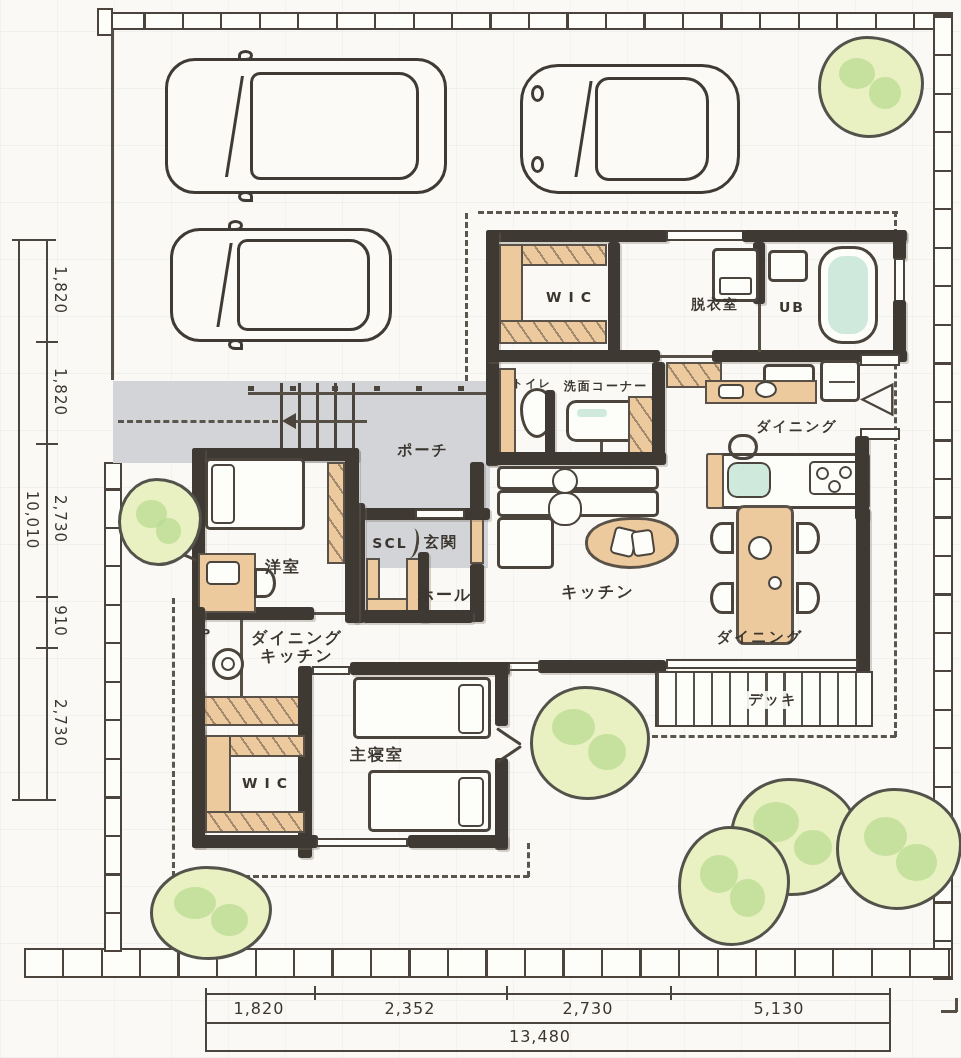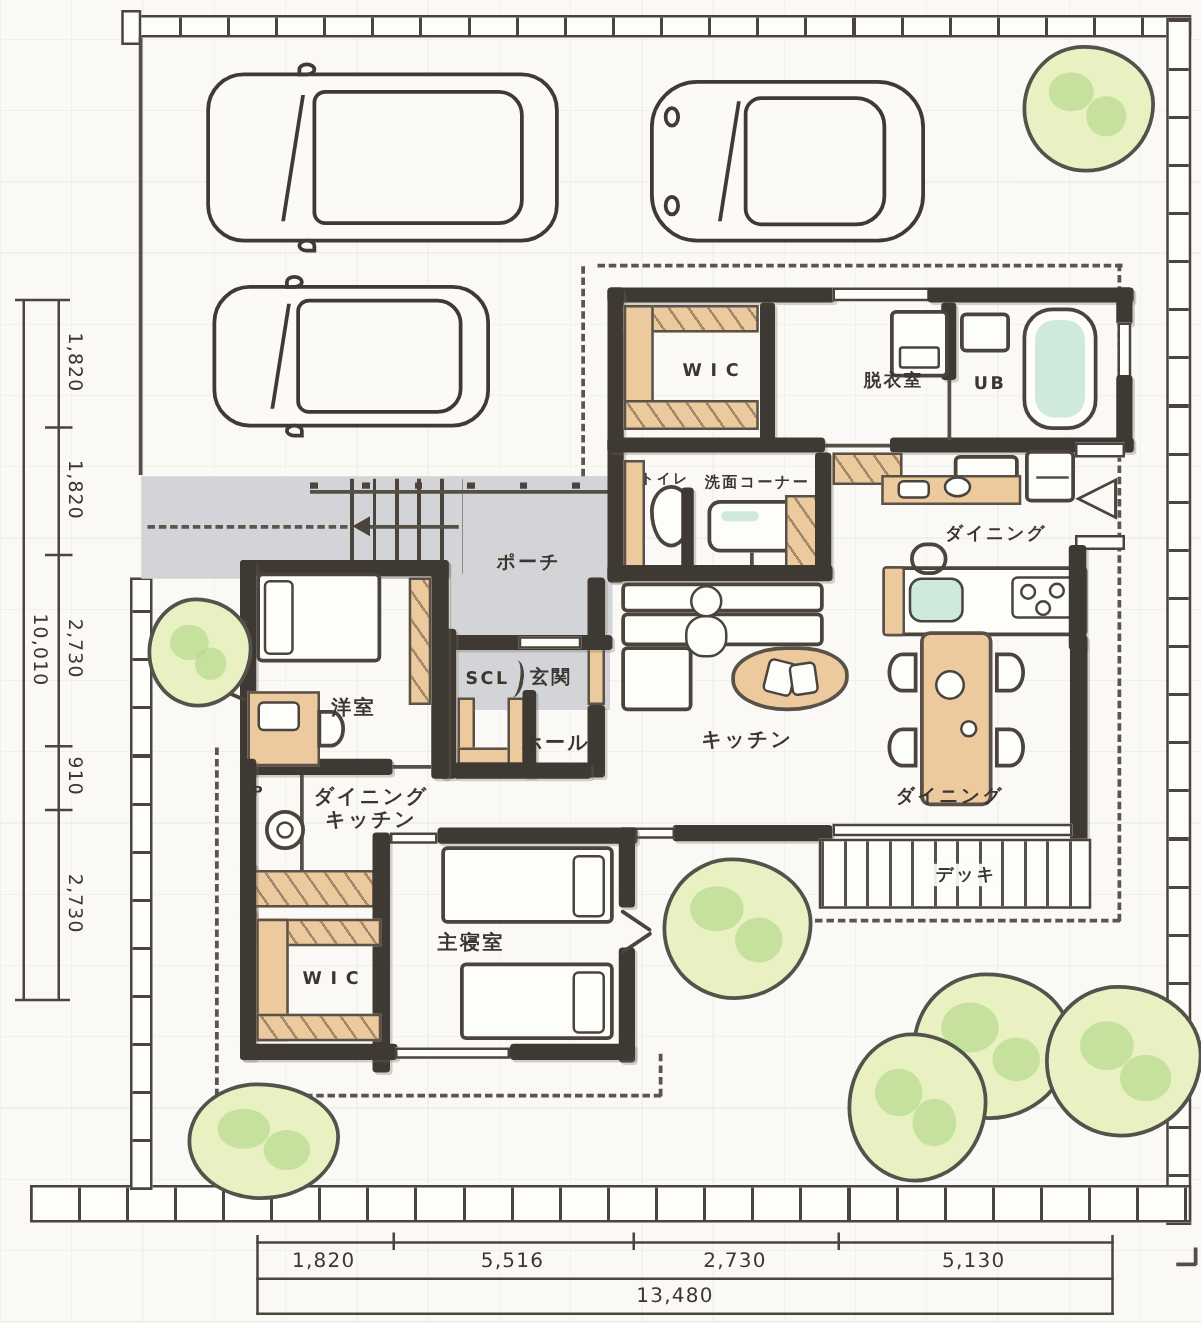--- a/index.html
+++ b/index.html
@@ -324,19 +324,19 @@
 
   <div class="dimh" style="left:205px;top:993px;width:686px"></div>
   <div class="dimh" style="left:205px;top:1022px;width:686px"></div>
   <div class="dimh" style="left:205px;top:1050px;width:686px"></div>
   <div class="dimv" style="left:205px;top:988px;height:64px"></div>
   <div class="dimv" style="left:889px;top:988px;height:64px"></div>
   <div class="dimv" style="left:314px;top:986px;height:14px"></div>
   <div class="dimv" style="left:506px;top:986px;height:14px"></div>
   <div class="dimv" style="left:670px;top:986px;height:14px"></div>
   <div class="dlbl" style="left:259px;top:1008px;font-size:16px">1,820</div>
-  <div class="dlbl" style="left:410px;top:1008px;font-size:16px">5,516</div>
+  <div class="dlbl" style="left:410px;top:1008px;font-size:16px">2,352</div>
   <div class="dlbl" style="left:588px;top:1008px;font-size:16px">2,730</div>
   <div class="dlbl" style="left:779px;top:1008px;font-size:16px">5,130</div>
   <div class="dlbl" style="left:540px;top:1036px;font-size:16px">13,480</div>
   <div class="tline" style="left:941px;top:1010px;width:16px;height:2.5px"></div>
   <div class="tline" style="left:955px;top:998px;width:2.5px;height:14px"></div>
 </div>
 
 </body></html>

